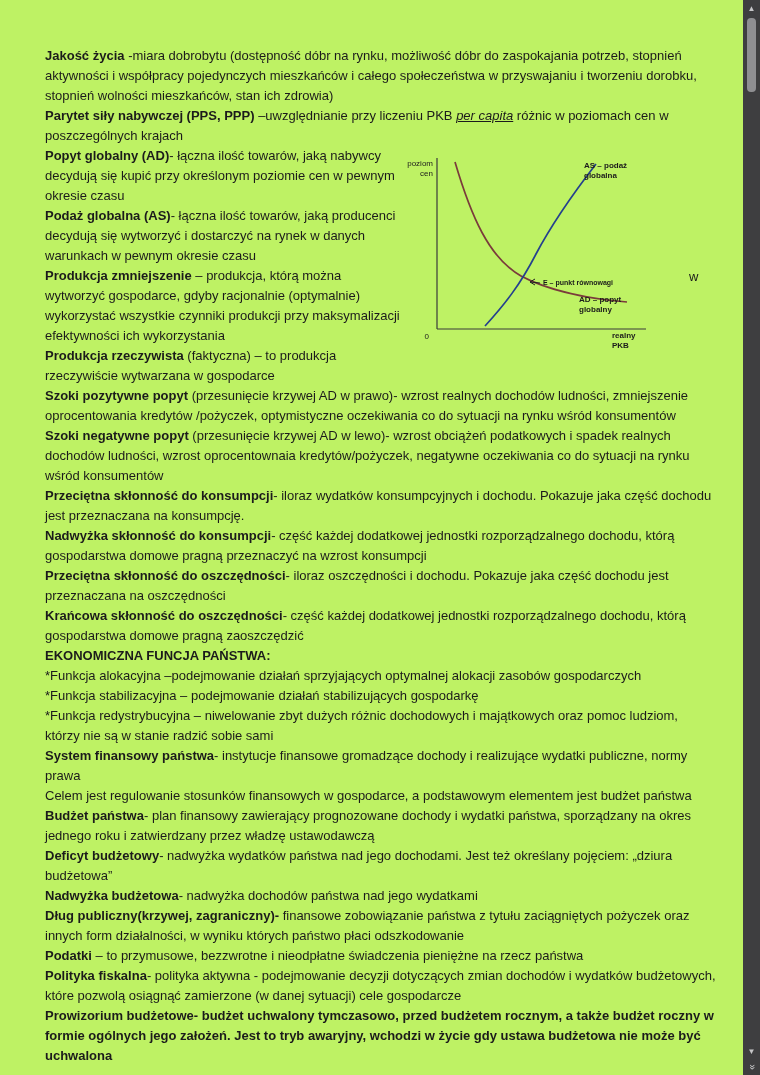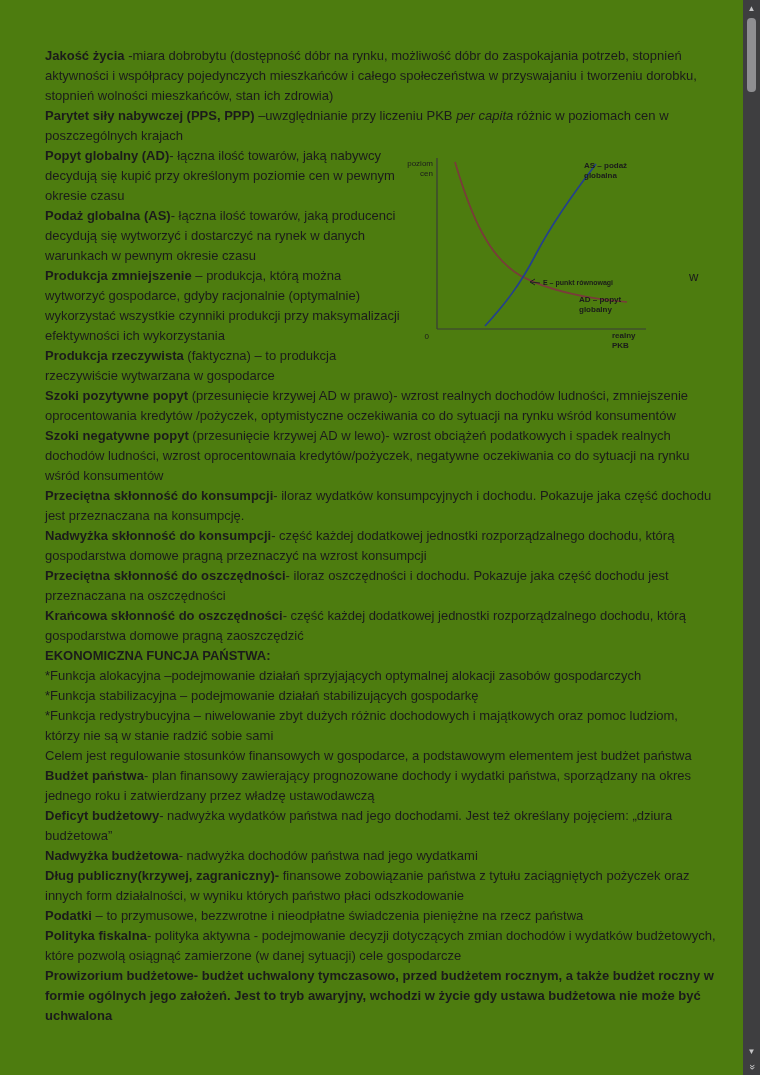--- a/index.html
+++ b/index.html
@@ -1,25 +1,25 @@
 <!DOCTYPE html>
 <html><head>
 <meta charset="utf-8">
 <style>
   * { margin:0; padding:0; box-sizing:border-box; }
   html,body { background:#ffffff; }
   body { font-family:"Liberation Sans", sans-serif; }
   #screen { position:relative; width:760px; height:1075px; background:#ffffff; overflow:hidden; }
 
   
-  .doc { position:absolute; left:0; top:0; width:743px; height:1075px; background:#4d7c0f;
+  .doc { position:absolute; left:0; top:0; width:743px; height:1075px; background:#bef264;
          padding:46px 27px 0 45px; color:#1b1b1b; }
   .para { font-size:13px; line-height:20px; text-align:left; }
   .b { font-weight:bold; }
-  .i { font-style:italic; }
+  .i { font-style:italic;text-decoration:underline; }
 
   
   .wrap-section { position:relative; }
   .wrap-col { width:358px; }
   .orphan { position:absolute; left:644px; top:121px; }
 
   .chart-box { position:absolute; left:348px; top:6px; width:292px; height:204px; }
   .chart-box svg { width:100%; height:100%; }
   .axis { stroke:#3a3a3a; stroke-width:1.2; }
   .curve { fill:none; stroke-width:1.7; }
@@ -90,20 +90,21 @@
         <p class="para"><span class="b">Szoki pozytywne popyt</span><span> (przesunięcie krzywej AD w prawo)- wzrost realnych dochodów ludności, zmniejszenie oprocentowania kredytów /pożyczek, optymistyczne oczekiwania co do sytuacji na rynku wśród konsumentów</span></p>
         <p class="para"><span class="b">Szoki negatywne popyt</span><span> (przesunięcie krzywej AD w lewo)- wzrost obciążeń podatkowych i spadek realnych dochodów ludności, wzrost oprocentownaia kredytów/pożyczek, negatywne oczekiwania co do sytuacji na rynku wśród konsumentów</span></p>
         <p class="para"><span class="b">Przeciętna skłonność do konsumpcji</span><span>- iloraz wydatków konsumpcyjnych i dochodu. Pokazuje jaka część dochodu jest przeznaczana na konsumpcję.</span></p>
         <p class="para"><span class="b">Nadwyżka skłonność do konsumpcji</span><span>- część każdej dodatkowej jednostki rozporządzalnego dochodu, którą gospodarstwa domowe pragną przeznaczyć na wzrost konsumpcji</span></p>
         <p class="para"><span class="b">Przeciętna skłonność do oszczędności</span><span>- iloraz oszczędności i dochodu. Pokazuje jaka część dochodu jest przeznaczana na oszczędności</span></p>
         <p class="para"><span class="b">Krańcowa skłonność do oszczędności</span><span>- część każdej dodatkowej jednostki rozporządzalnego dochodu, którą gospodarstwa domowe pragną zaoszczędzić</span></p>
         <p class="para"><span class="b">EKONOMICZNA FUNCJA PAŃSTWA:</span></p>
         <p class="para"><span>*Funkcja alokacyjna –podejmowanie działań sprzyjających optymalnej alokacji zasobów gospodarczych</span></p>
         <p class="para"><span>*Funkcja stabilizacyjna – podejmowanie działań stabilizujących gospodarkę</span></p>
         <p class="para"><span>*Funkcja redystrybucyjna – niwelowanie zbyt dużych różnic dochodowych i majątkowych oraz pomoc ludziom, którzy nie są w stanie radzić sobie sami</span></p>
+        <p class="para"><span class="b">System finansowy państwa</span><span>- instytucje finansowe gromadzące dochody i realizujące wydatki publiczne, normy prawa</span></p>
         <p class="para"><span>Celem jest regulowanie stosunków finansowych w gospodarce, a podstawowym elementem jest budżet państwa</span></p>
         <p class="para"><span class="b">Budżet państwa</span><span>- plan finansowy zawierający prognozowane dochody i wydatki państwa, sporządzany na okres jednego roku i zatwierdzany przez władzę ustawodawczą</span></p>
         <p class="para"><span class="b">Deficyt budżetowy</span><span>- nadwyżka wydatków państwa nad jego dochodami. Jest też określany pojęciem: „dziura budżetowa”</span></p>
         <p class="para"><span class="b">Nadwyżka budżetowa</span><span>- nadwyżka dochodów państwa nad jego wydatkami</span></p>
         <p class="para"><span class="b">Dług publiczny(krzywej, zagraniczny)-</span><span> finansowe zobowiązanie państwa z tytułu zaciągniętych pożyczek oraz innych form działalności, w wyniku których państwo płaci odszkodowanie</span></p>
         <p class="para"><span class="b">Podatki</span><span> – to przymusowe, bezzwrotne i nieodpłatne świadczenia pieniężne na rzecz państwa</span></p>
         <p class="para"><span class="b">Polityka fiskalna</span><span>- polityka aktywna - podejmowanie decyzji dotyczących zmian dochodów i wydatków budżetowych, które pozwolą osiągnąć zamierzone (w danej sytuacji) cele gospodarcze</span></p>
         <p class="para"><span class="b">Prowizorium budżetowe- budżet uchwalony tymczasowo, przed budżetem rocznym, a także budżet roczny w formie ogólnych jego założeń. Jest to tryb awaryjny, wchodzi w życie gdy ustawa budżetowa nie może być uchwalona</span></p>
       </div>
 

